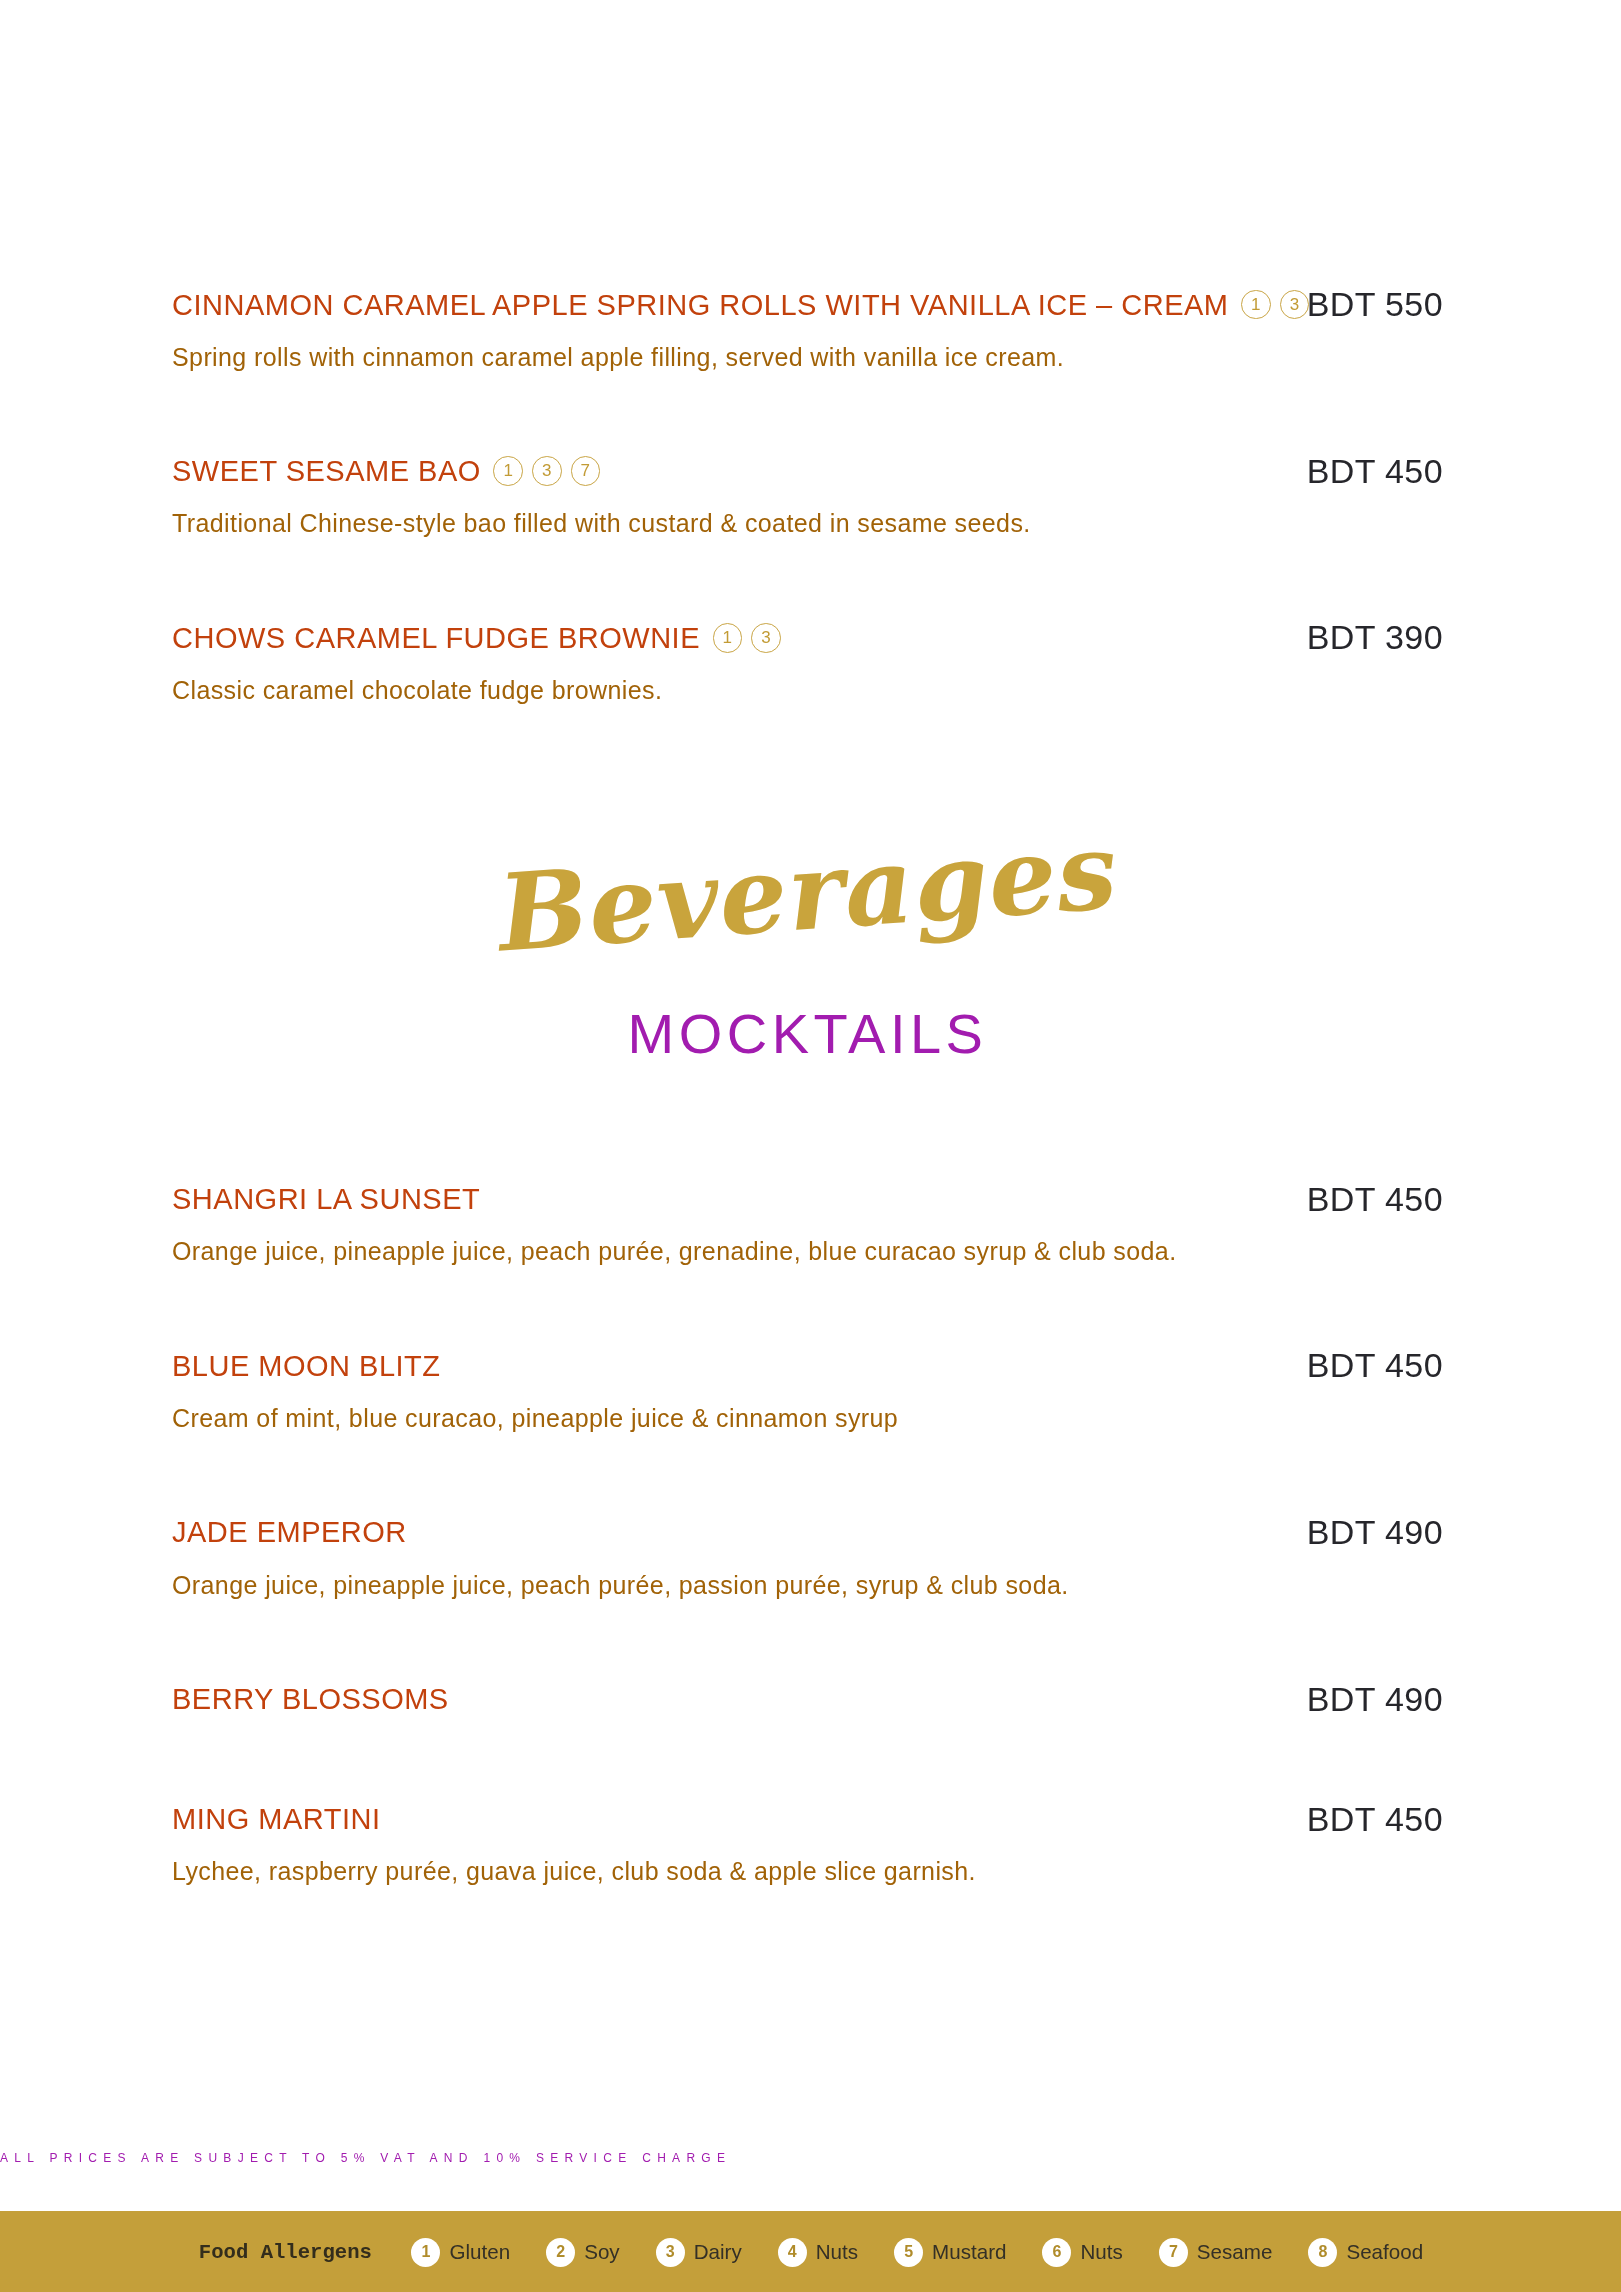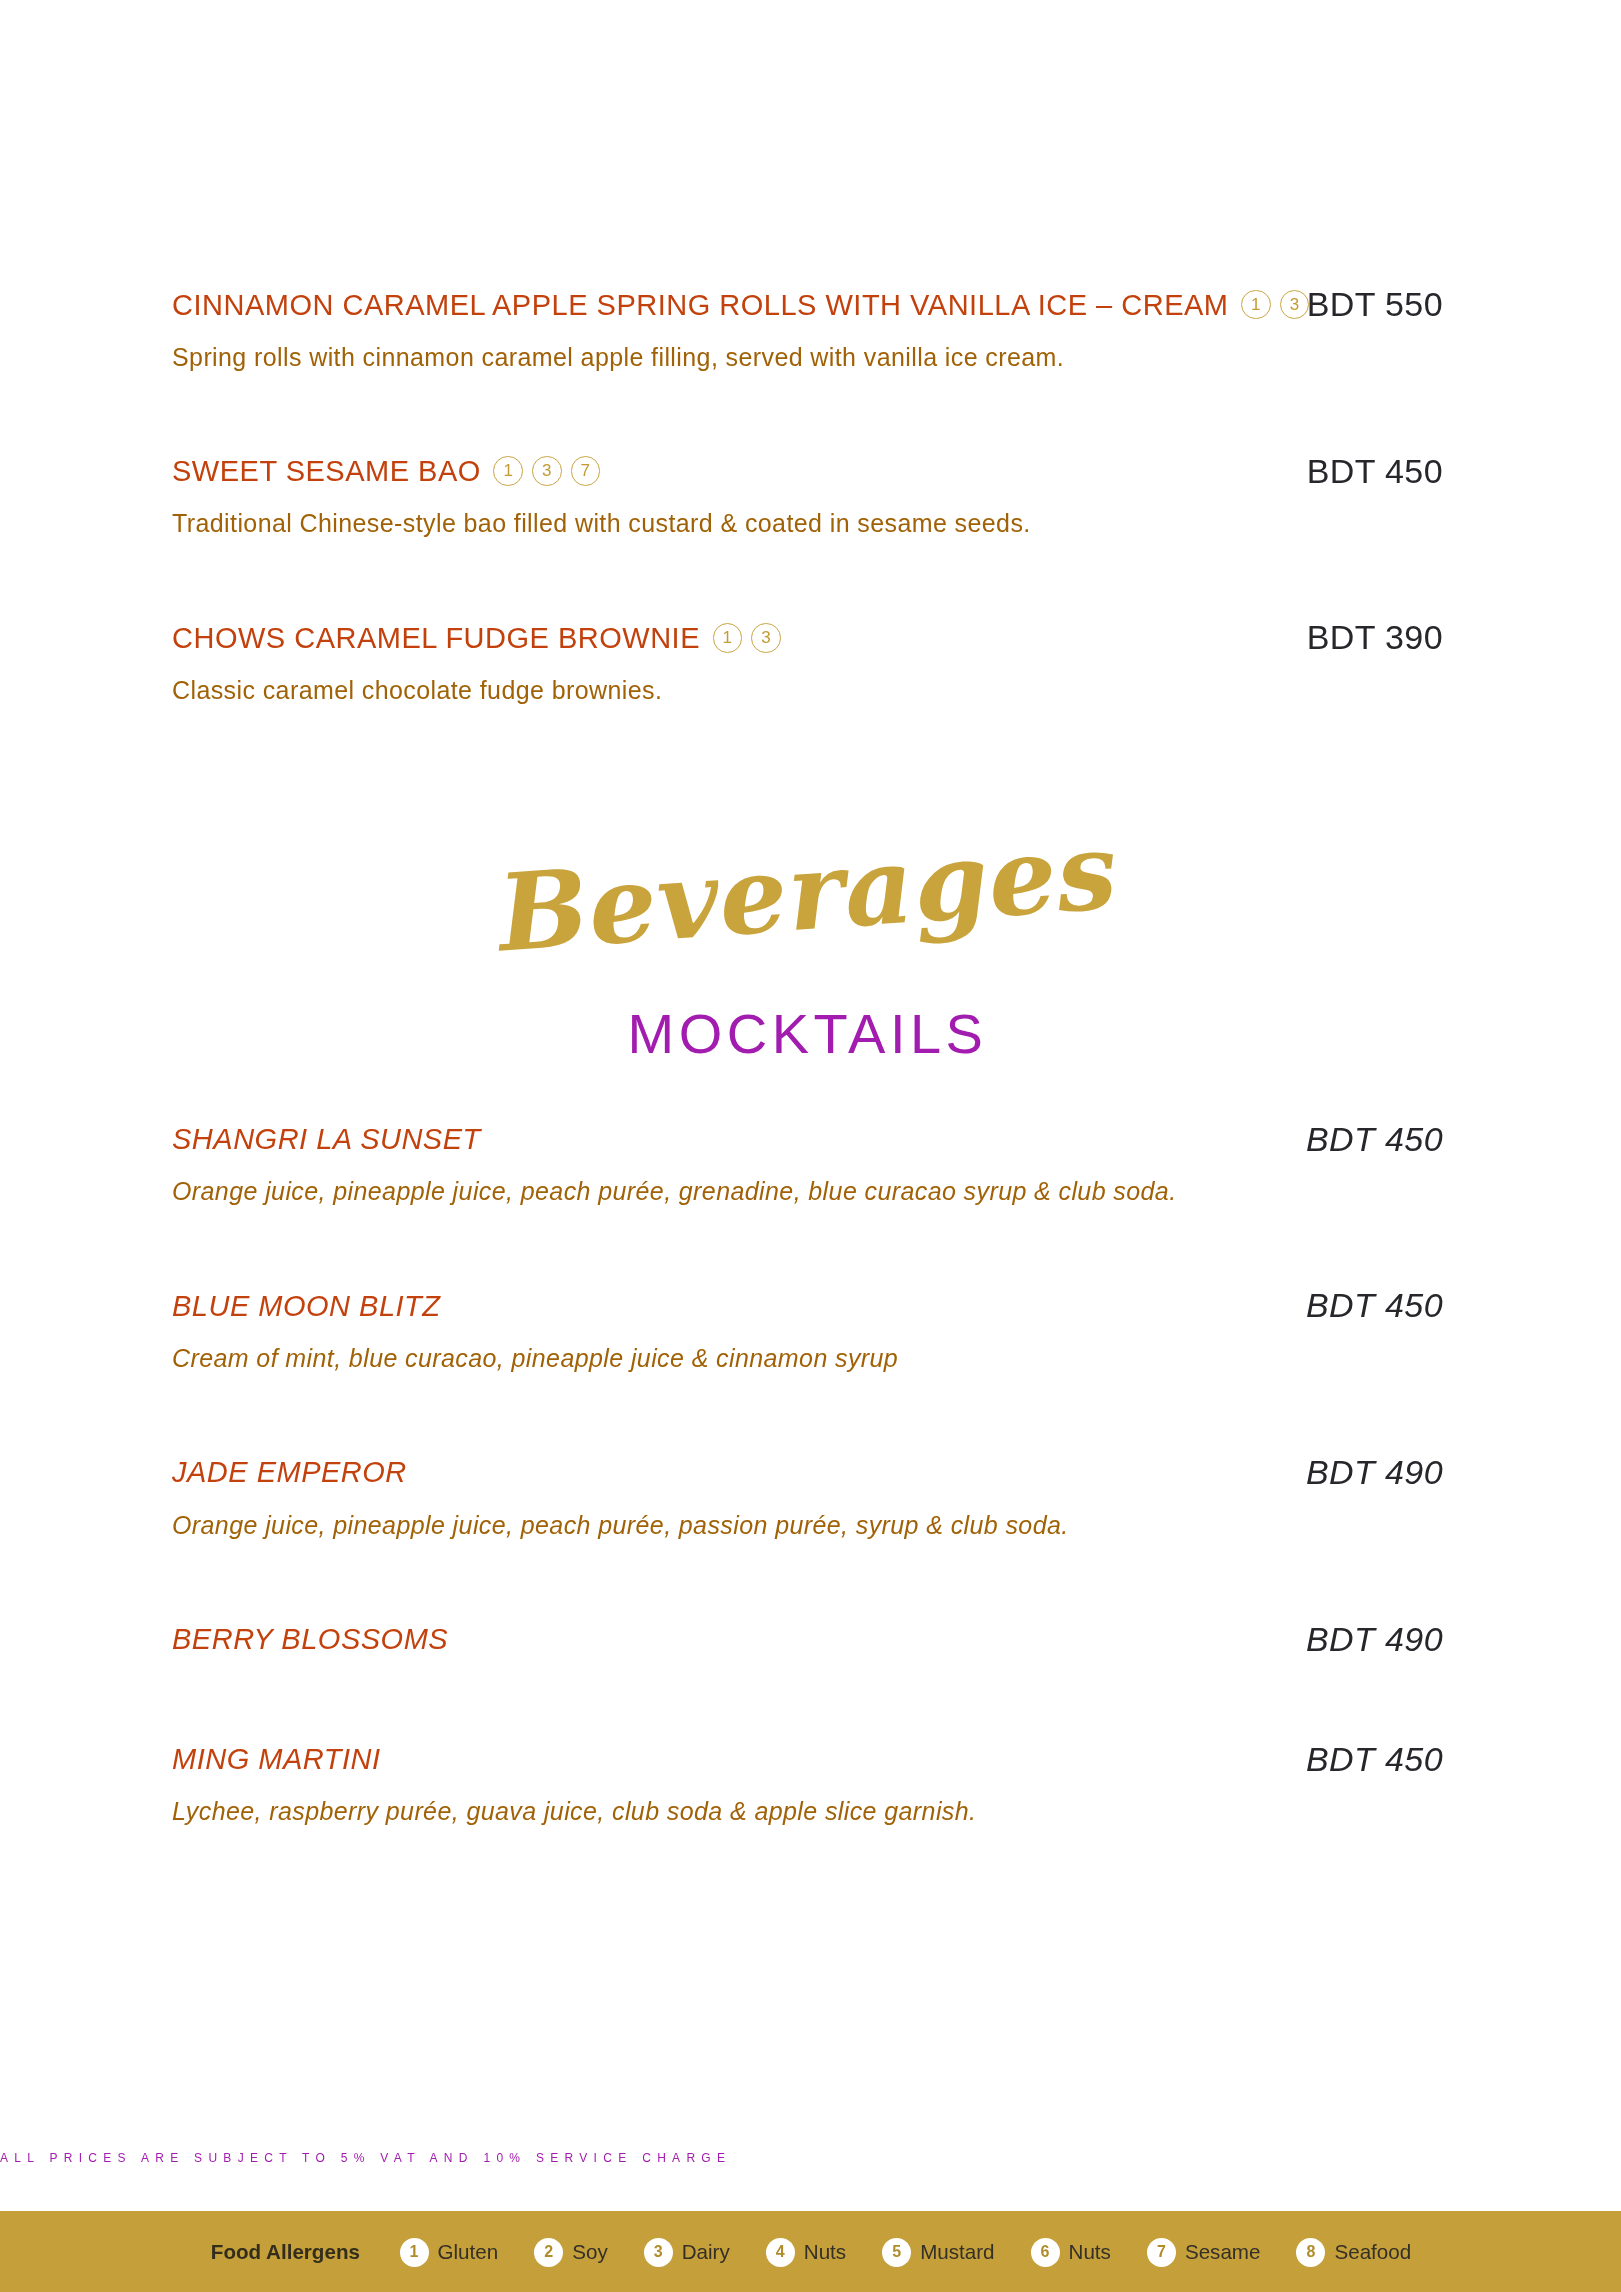--- a/index.html
+++ b/index.html
@@ -96,21 +96,21 @@
 
   .subsection-title {
     margin-top: 47px;
     font-size: 56px;
     font-weight: 400;
     letter-spacing: 4.5px;
     color: #a21caf;
     line-height: 56px;
   }
 
-  .mocktail-list { margin-top: 58px; font-style: italic; }
+  .mocktail-list { margin-top: 118px; }
 
   
   .vat-note {
     position: absolute;
     left: 0;
     right: 0;
     top: 2151px;
     text-align: left;
     font-size: 12px;
     font-weight: 300;
@@ -134,20 +134,21 @@
     display: flex;
     align-items: center;
     gap: 36px;
   }
 
   .allergen-label {
     font-size: 20.6px;
     font-weight: 700;
     color: #332d1c;
     margin-right: 3.6px;
+    font-family: Liberation Mono, monospace;
   }
 
   .allergen-entry { display: flex; align-items: center; gap: 9px; }
 
   .allergen-num {
     display: inline-flex;
     align-items: center;
     justify-content: center;
     width: 29px;
     height: 29px;

